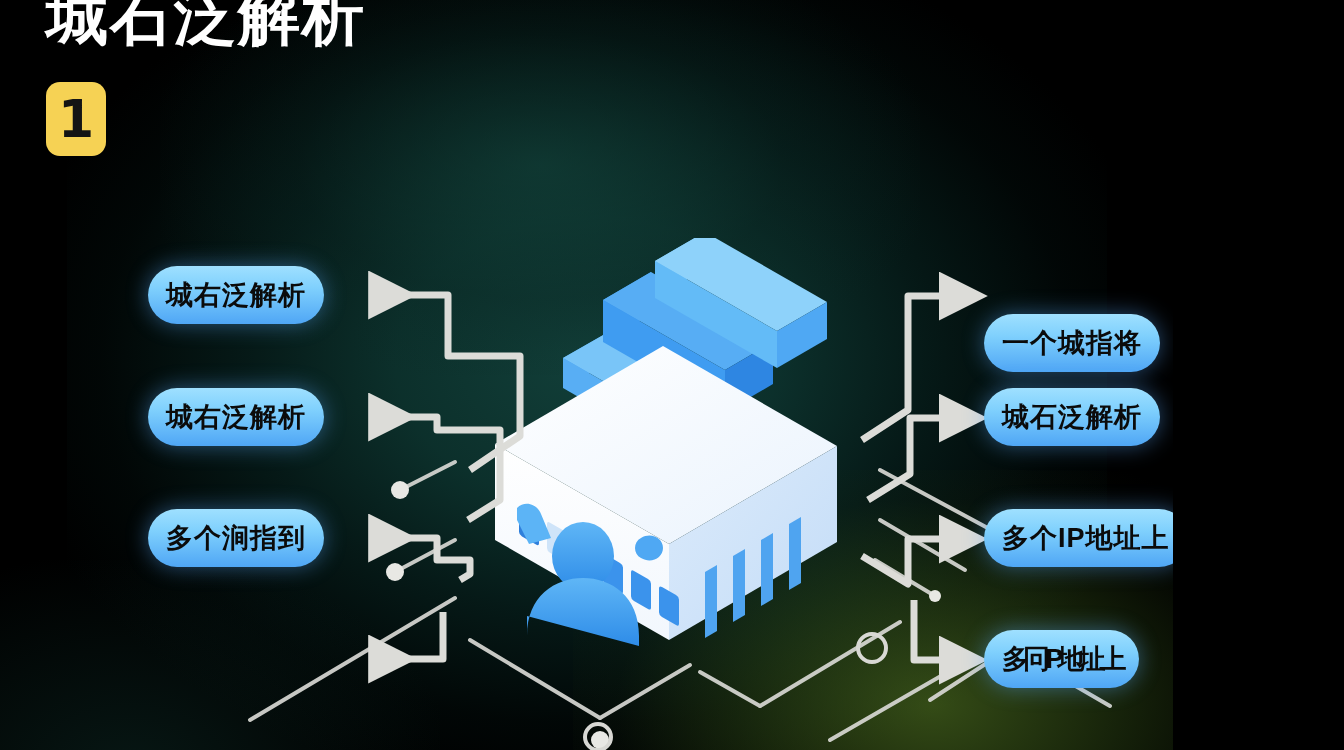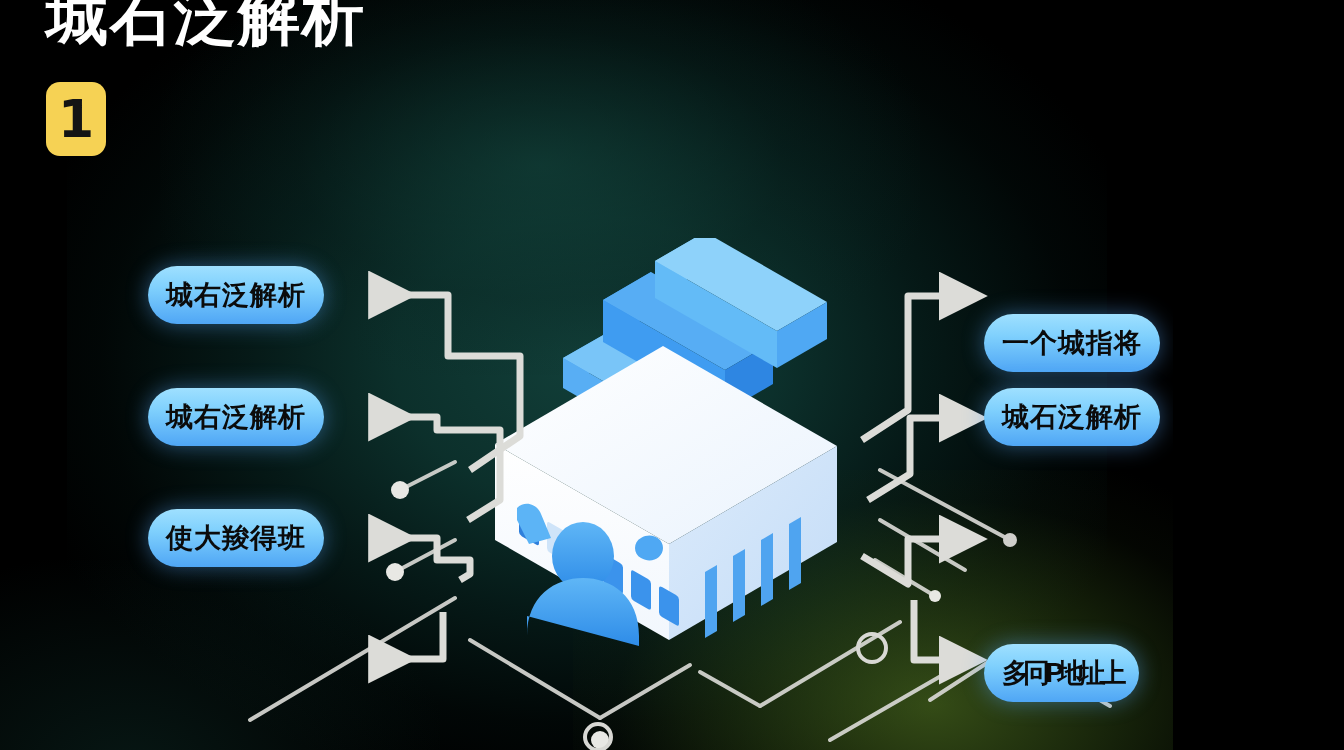--- a/index.html
+++ b/index.html
@@ -121,21 +121,21 @@
   .pill.left  { left:148px; }
   .pill.right { left:984px; }
 
   .pill-l1 { top:266px; }
   .pill-l2 { top:388px; }
   .pill-l3 { top:509px; }
   .pill-l4 { top:630px; }
   .pill-r1 { top:266px;margin-top:48px; }
   .pill-r2 { top:388px; }
   .pill-r3 { top:509px; }
-  .pill-r4 { top:644px; }
+  .pill-r4 { top:630px; }
 
   .pill.garbled { letter-spacing:-6px; }
 </style>
 </head>
 <body>
 
 <div id="stage">
 
   <div class="glow glow-center"></div>
   <div class="glow glow-top"></div>
@@ -273,19 +273,20 @@
   </svg>
 
   <div class="kicker">城石泛解析</div>
 
   <div class="title-row">
     <div class="badge">1</div>
   </div>
 
   <div class="pill left pill-l1">城右泛解析</div>
   <div class="pill left pill-l2">城右泛解析</div>
-  <div class="pill left pill-l3">使大羧得班</div>
+  <div class="pill left pill-l3">多个涧指到</div>
 
   <div class="pill right pill-r1">一个城指将</div>
   <div class="pill right pill-r2">城石泛解析</div>
+  <div class="pill right pill-r3">多个IP地址上</div>
   <div class="pill right pill-r4 garbled">多冋IP地址上</div>
 
 </div>
 
 </body></html>

